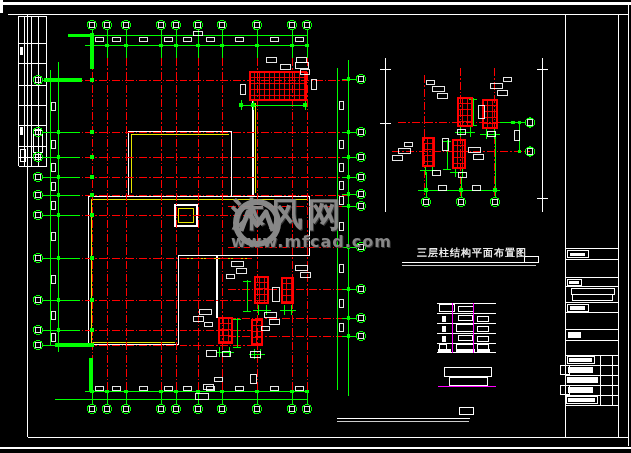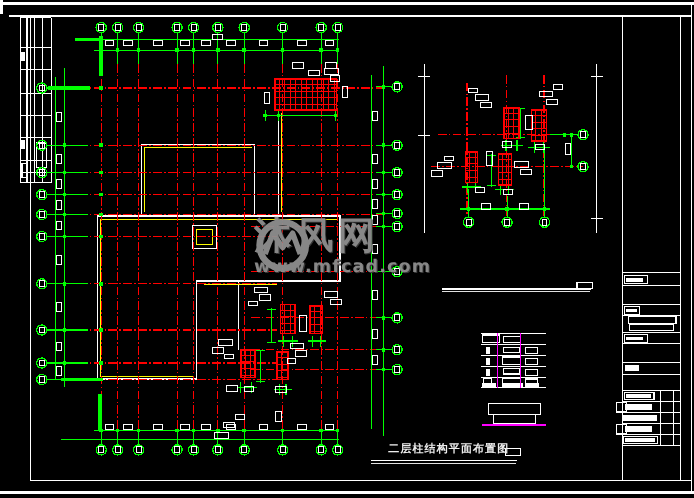--- a/index.html
+++ b/index.html
@@ -624,14 +624,14 @@
     <svg width="52" height="52" viewBox="0 0 52 52">
       <circle cx="26" cy="26" r="21" fill="none" stroke="#8f8f8f" stroke-width="6"></circle>
       <path d="M10,34 L17,15 L26,28 L35,15 L42,34" fill="none" stroke="#8f8f8f" stroke-width="5" stroke-linejoin="round"></path>
     </svg>
     <div class="wm-texts">
       <div class="wm-name">沐风网</div>
       <div class="wm-url">www.mfcad.com</div>
     </div>
   </div>
 
-  <div class="caption" id="caption-floor2">二层柱结构平面布置图</div>
+  <div class="caption" id="caption-floor3">三层柱结构平面布置图</div>
 </div>
 
 </body></html>

